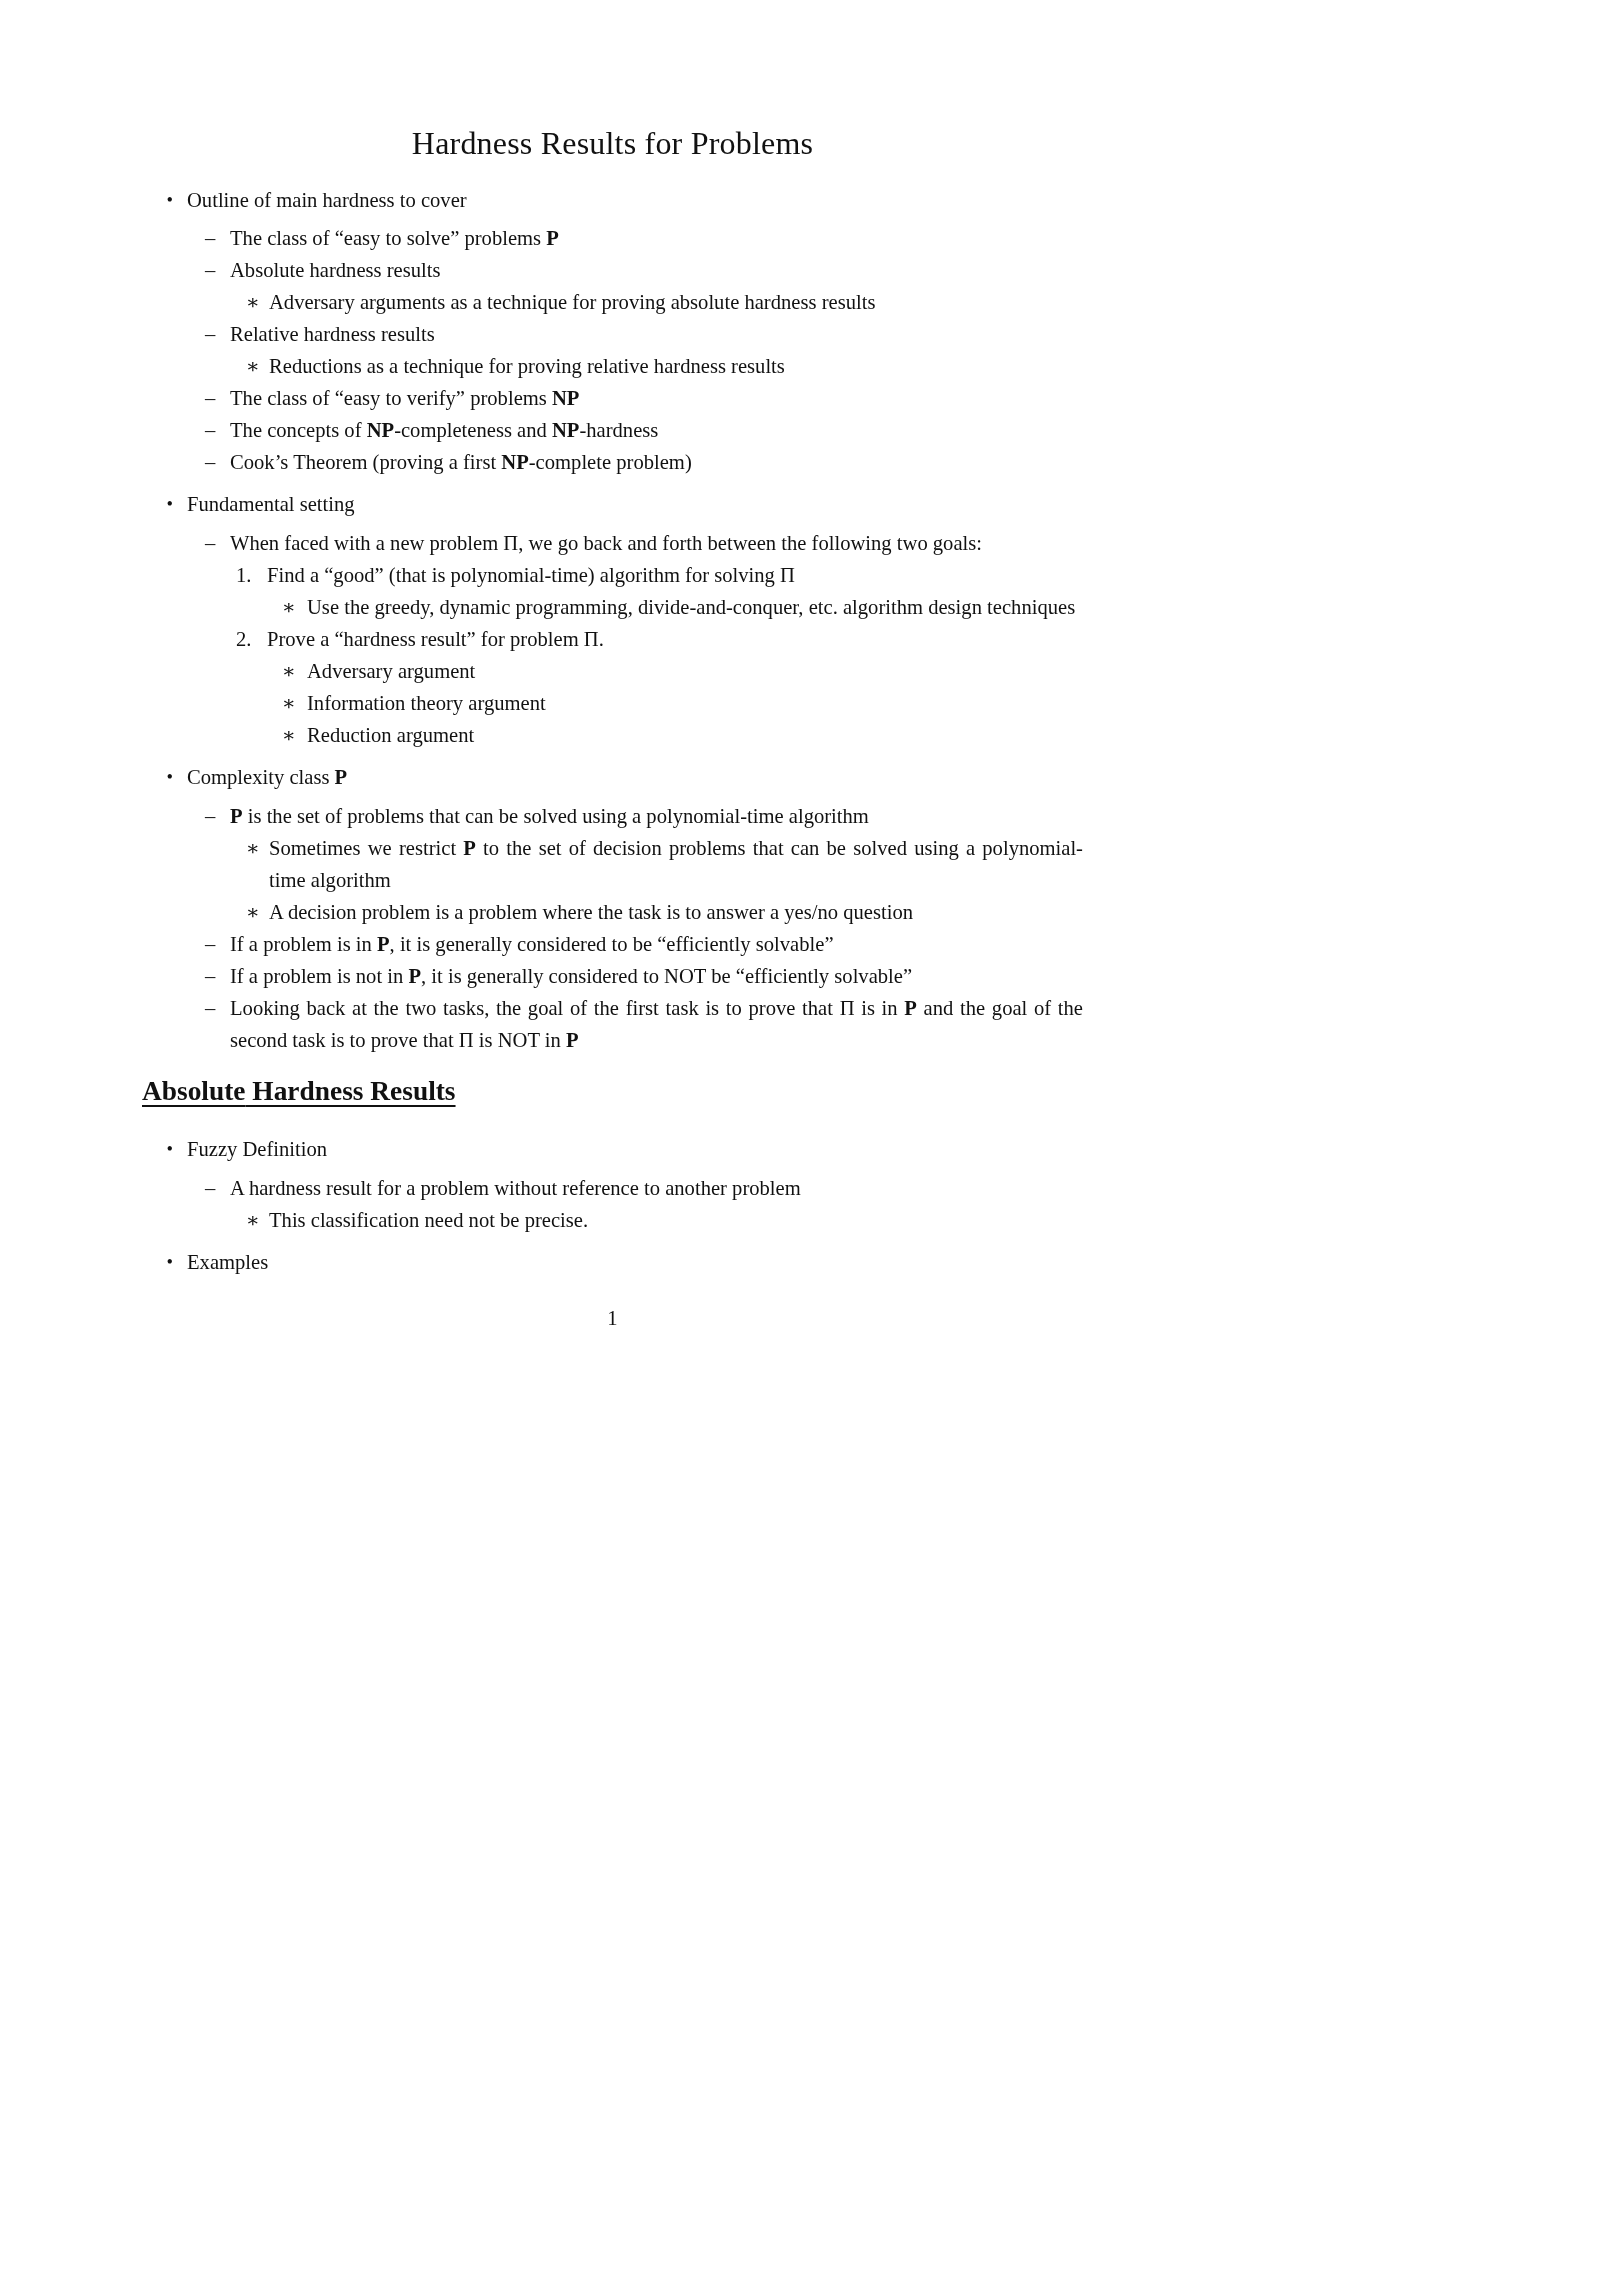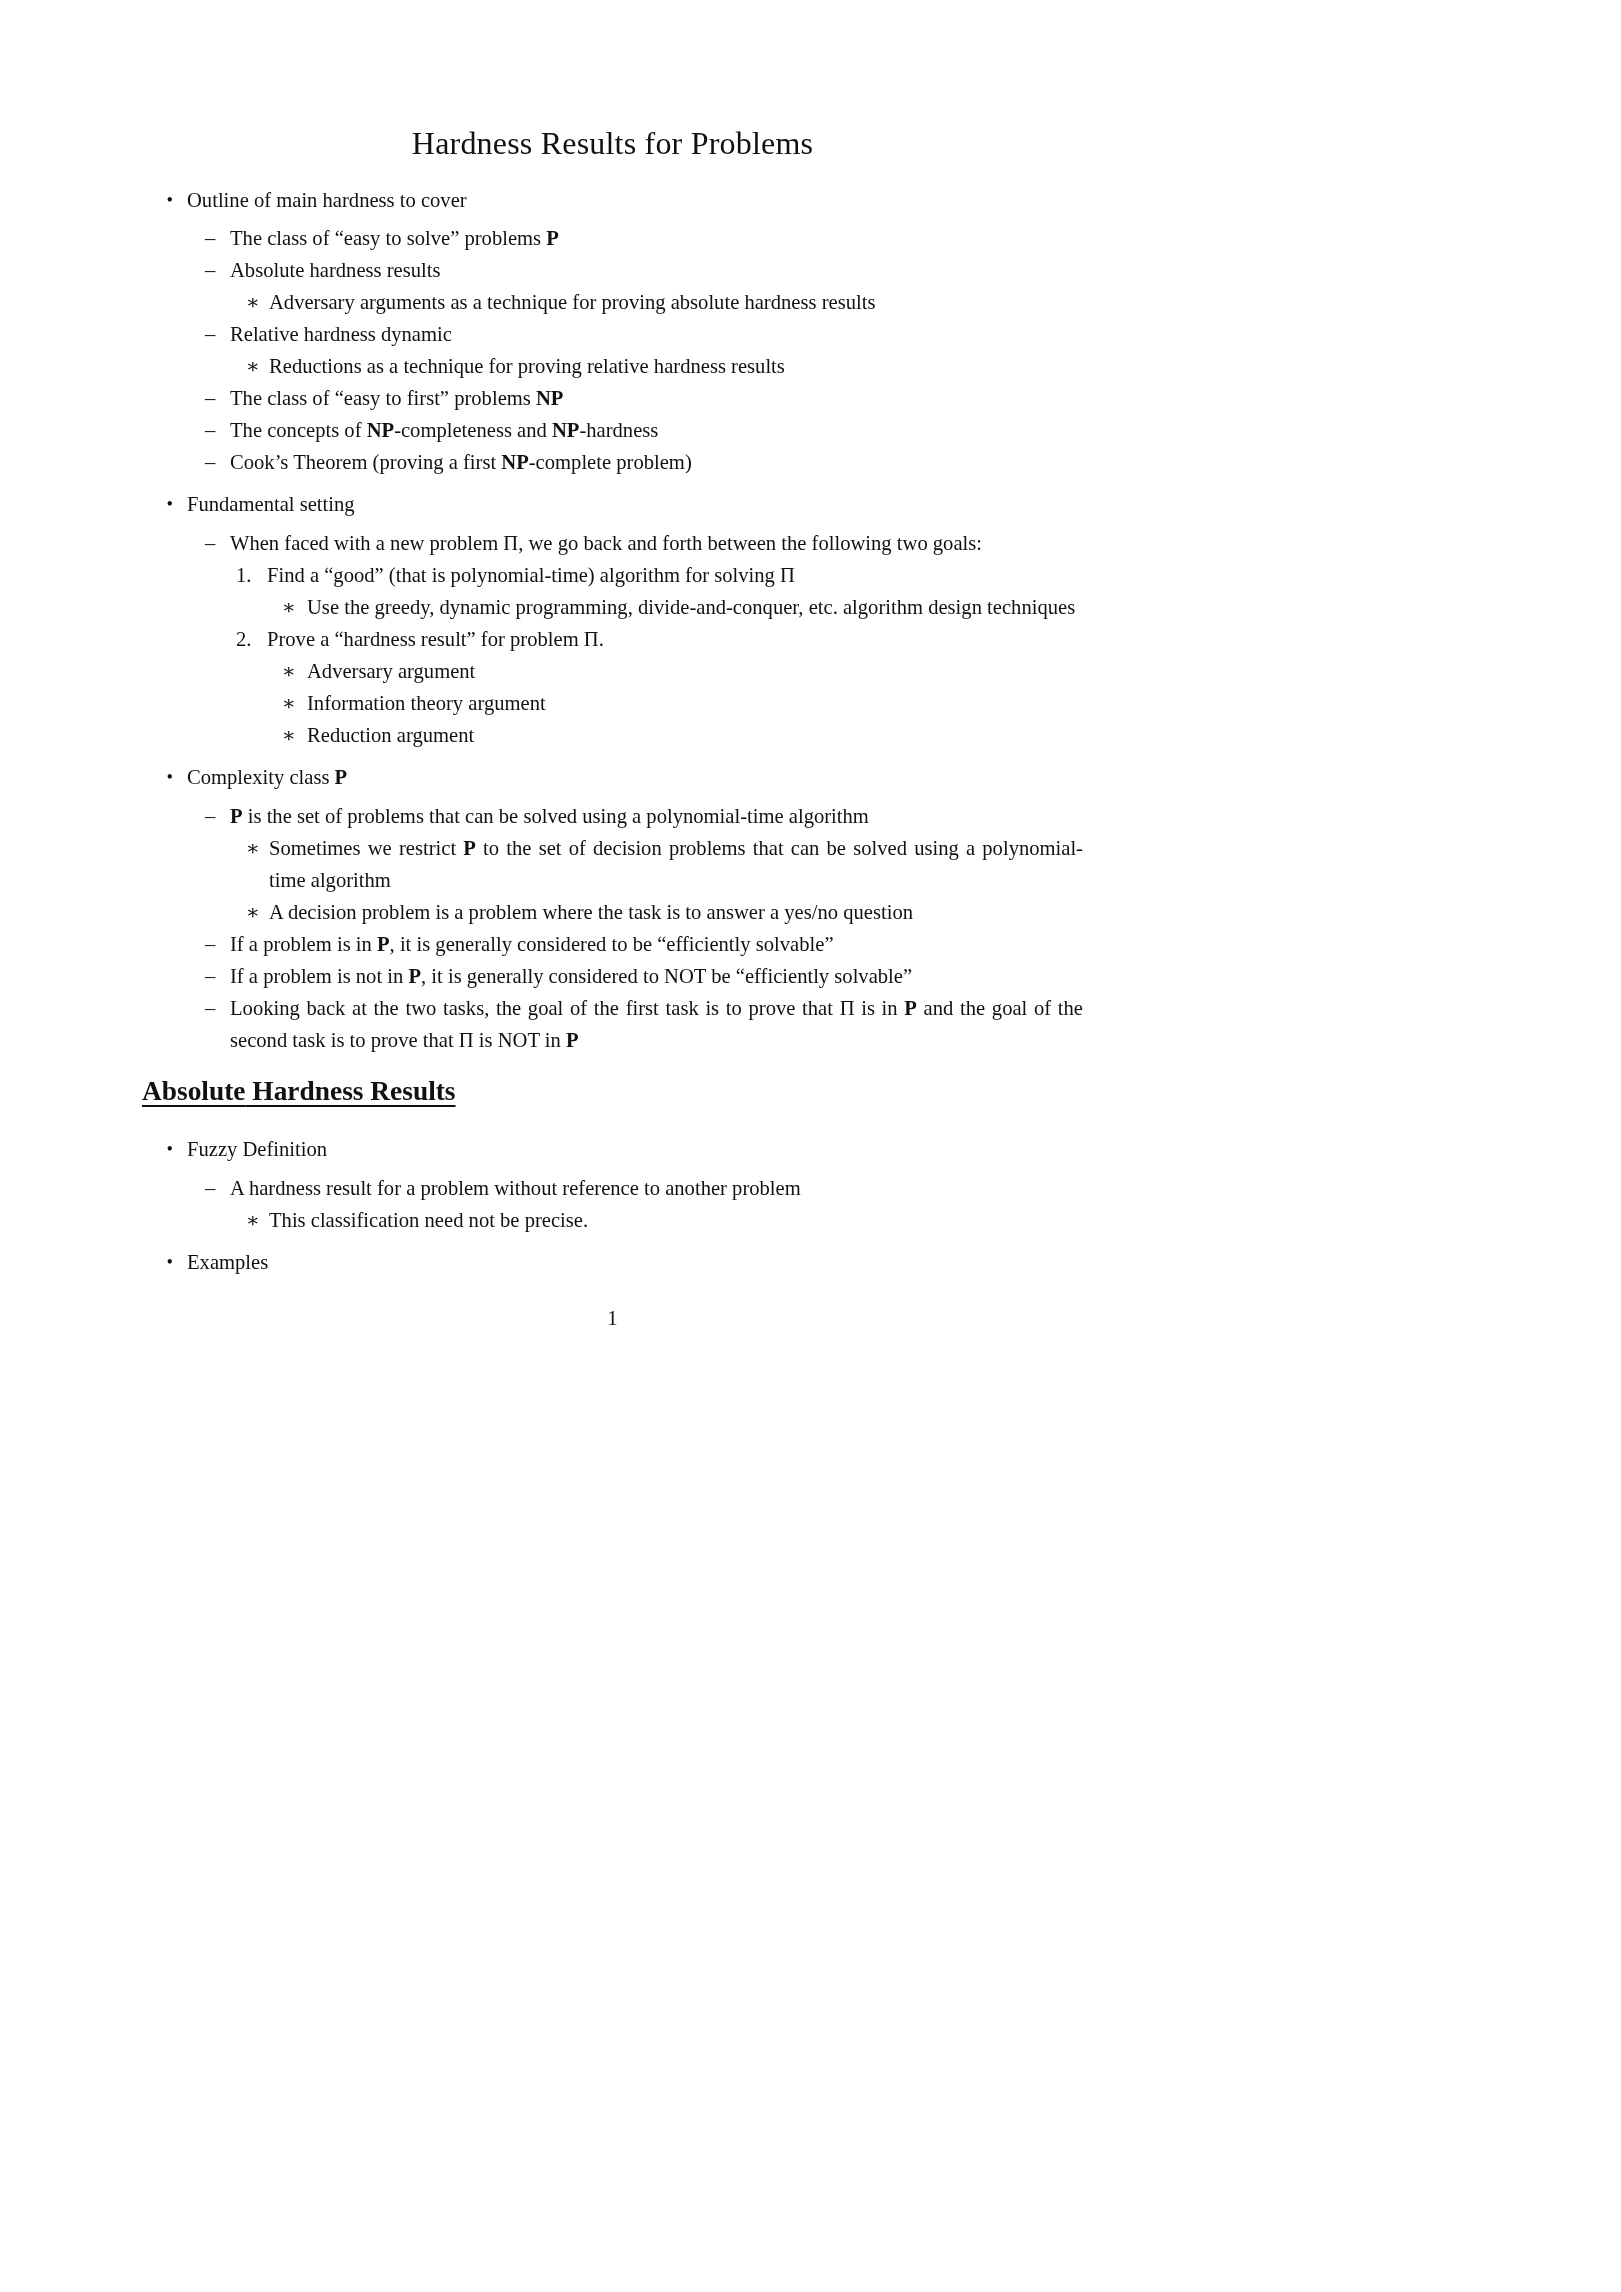--- a/index.html
+++ b/index.html
@@ -75,23 +75,23 @@
 </head>
 <body>
 
 <div class="page">
   <h1 class="title">Hardness Results for Problems</h1>
   <div class="content">
       <div class="line bullet1"><span class="marker">•</span><span class="txt"><span>Outline of main hardness to cover</span></span></div>
       <div class="line dash2"><span class="marker">–</span><span class="txt"><span>The class of “easy to solve” problems </span><span class="b">P</span></span></div>
       <div class="line dash2"><span class="marker">–</span><span class="txt"><span>Absolute hardness results</span></span></div>
       <div class="line star3"><span class="marker">∗</span><span class="txt"><span>Adversary arguments as a technique for proving absolute hardness results</span></span></div>
-      <div class="line dash2"><span class="marker">–</span><span class="txt"><span>Relative hardness dynamic</span></span></div>
+      <div class="line dash2"><span class="marker">–</span><span class="txt"><span>Relative hardness results</span></span></div>
       <div class="line star3"><span class="marker">∗</span><span class="txt"><span>Reductions as a technique for proving relative hardness results</span></span></div>
-      <div class="line dash2"><span class="marker">–</span><span class="txt"><span>The class of “easy to first” problems </span><span class="b">NP</span></span></div>
+      <div class="line dash2"><span class="marker">–</span><span class="txt"><span>The class of “easy to verify” problems </span><span class="b">NP</span></span></div>
       <div class="line dash2"><span class="marker">–</span><span class="txt"><span>The concepts of </span><span class="b">NP</span><span>-completeness and </span><span class="b">NP</span><span>-hardness</span></span></div>
       <div class="line dash2"><span class="marker">–</span><span class="txt"><span>Cook’s Theorem (proving a first </span><span class="b">NP</span><span>-complete problem)</span></span></div>
       <div class="line bullet1"><span class="marker">•</span><span class="txt"><span>Fundamental setting</span></span></div>
       <div class="line dash2"><span class="marker">–</span><span class="txt"><span>When faced with a new problem Π, we go back and forth between the following two goals:</span></span></div>
       <div class="line num"><span class="marker">1.</span><span class="txt"><span>Find a “good” (that is polynomial-time) algorithm for solving Π</span></span></div>
       <div class="line star4"><span class="marker">∗</span><span class="txt"><span>Use the greedy, dynamic programming, divide-and-conquer, etc. algorithm design techniques</span></span></div>
       <div class="line num"><span class="marker">2.</span><span class="txt"><span>Prove a “hardness result” for problem Π.</span></span></div>
       <div class="line star4"><span class="marker">∗</span><span class="txt"><span>Adversary argument</span></span></div>
       <div class="line star4"><span class="marker">∗</span><span class="txt"><span>Information theory argument</span></span></div>
       <div class="line star4"><span class="marker">∗</span><span class="txt"><span>Reduction argument</span></span></div>

